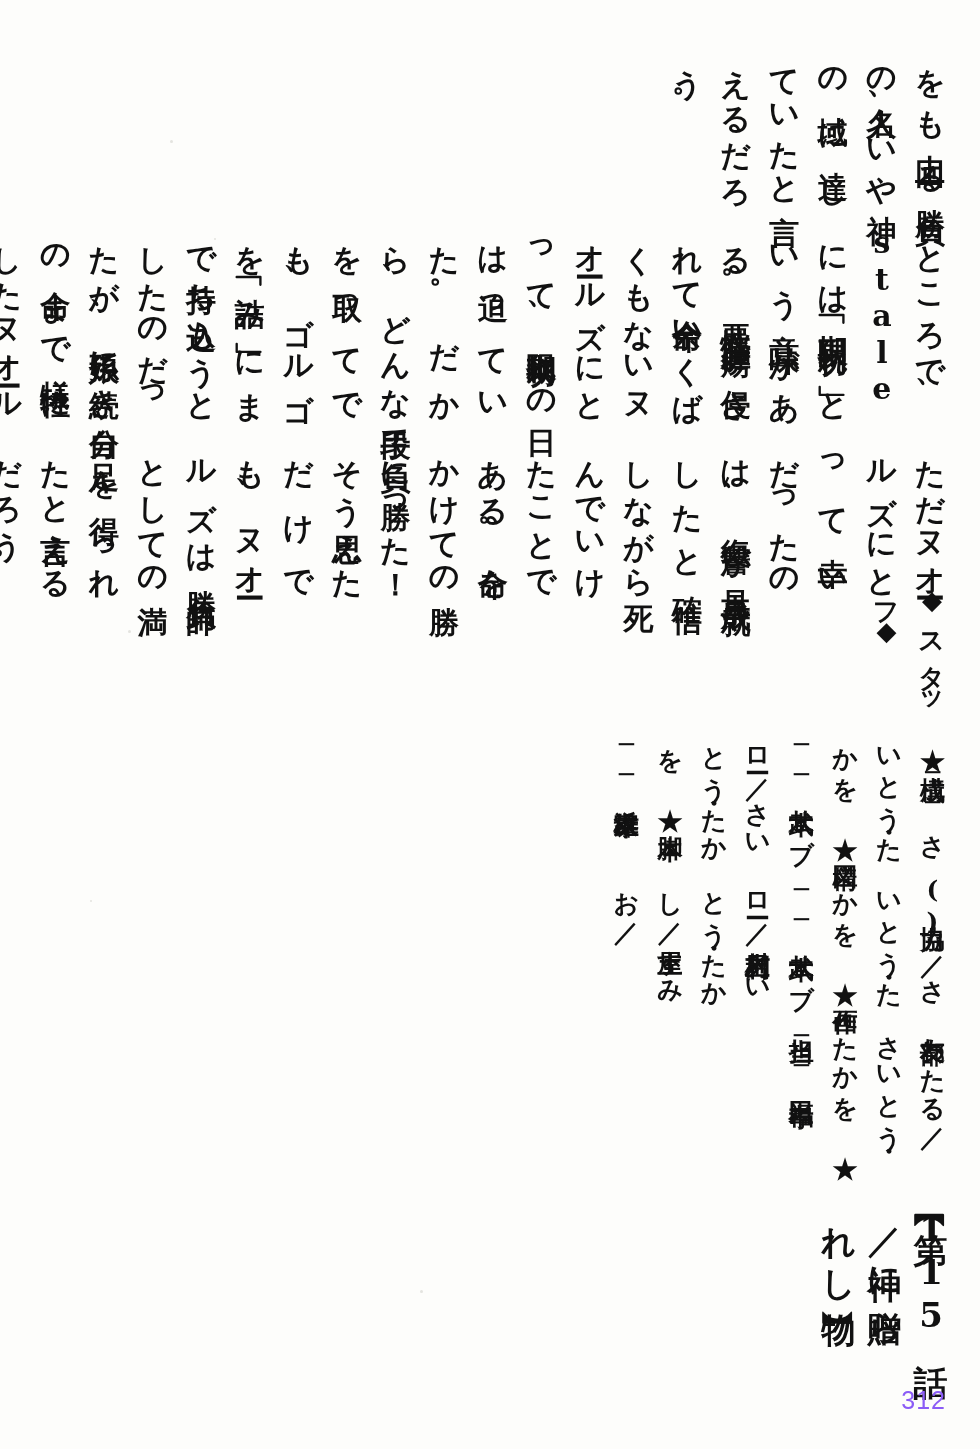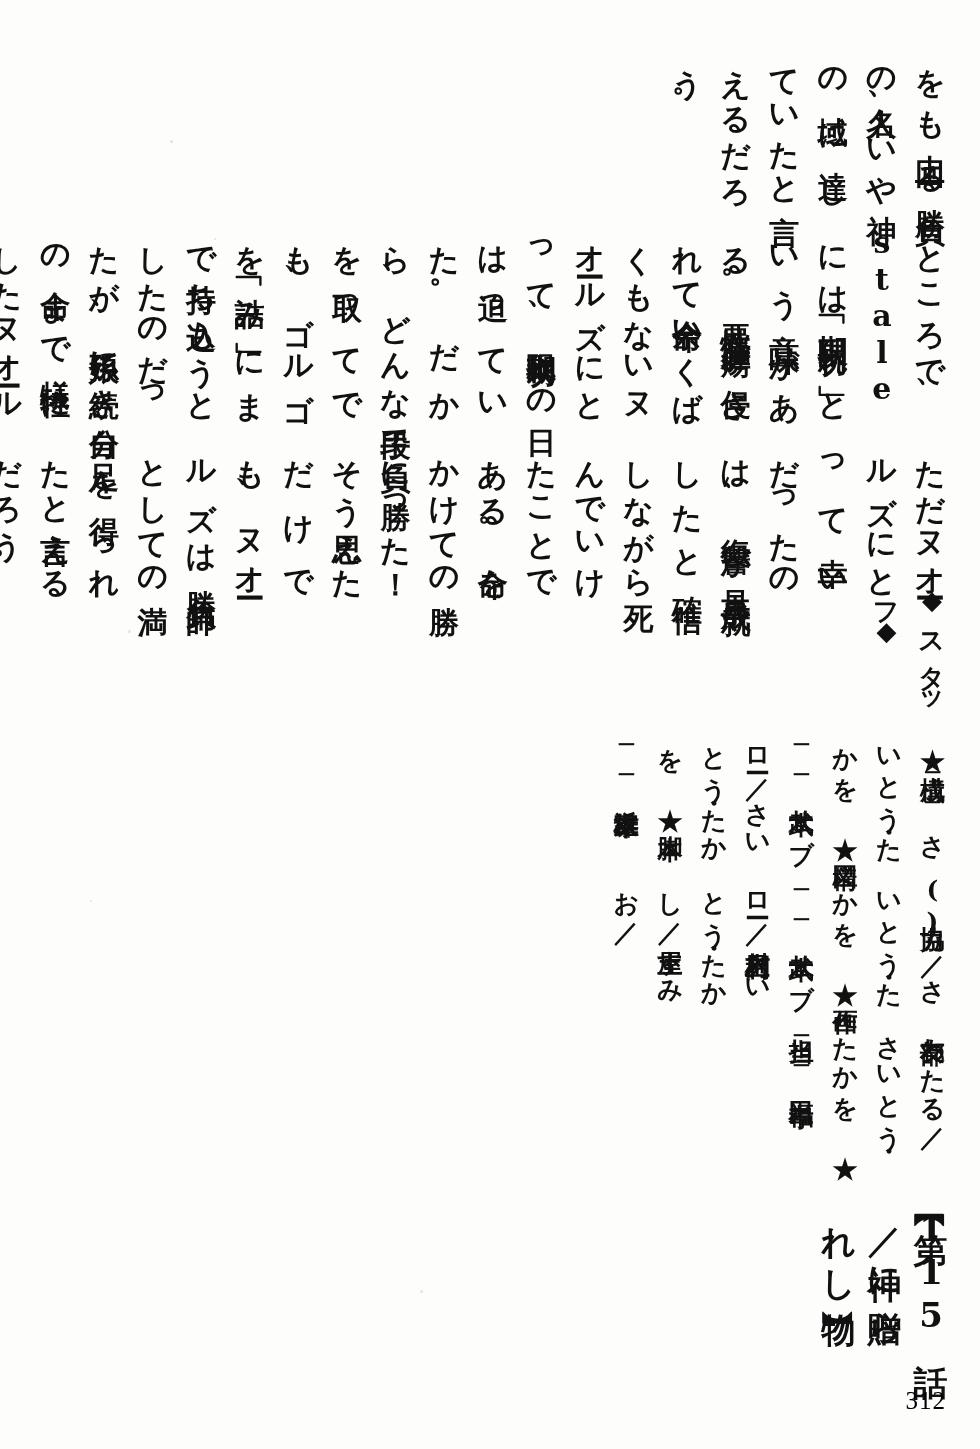--- a/index.html
+++ b/index.html
@@ -93,22 +93,22 @@
     letter-spacing: 3px;
     height: 1285px;
     padding-top: 38px;
   }
 
   .page-number {
     position: absolute;
     right: 34px;
     bottom: 34px;
     font-size: 25px;
-    font-family: Liberation Serif, serif;
-    color: #000000;
+    font-family: Liberation Sans, sans-serif;
+    color: #8b5cf6;
     letter-spacing: 1px;
   }
 
   
   .speckle {
     position: absolute;
     background: #cfcfc9;
     border-radius: 50%;
     opacity: .55;
   }

